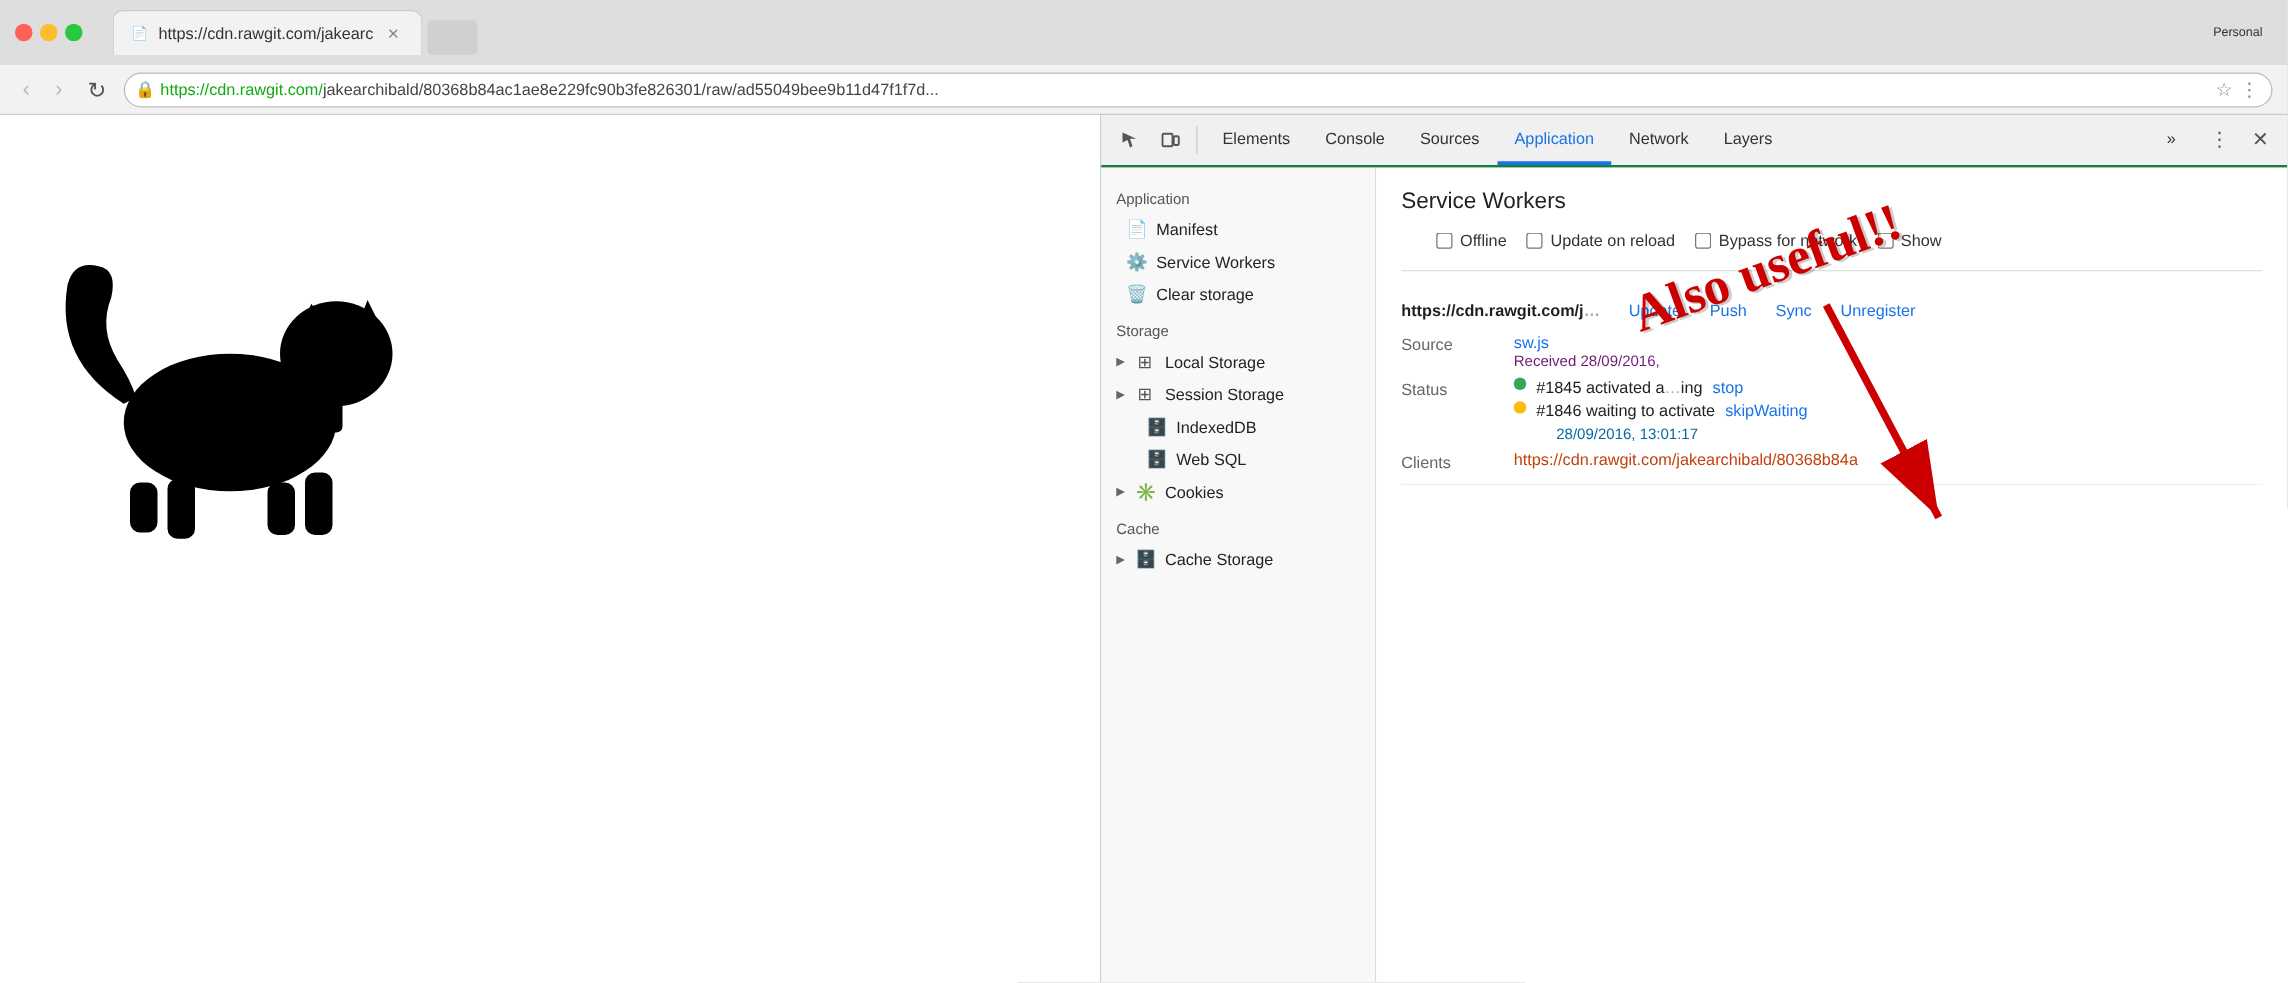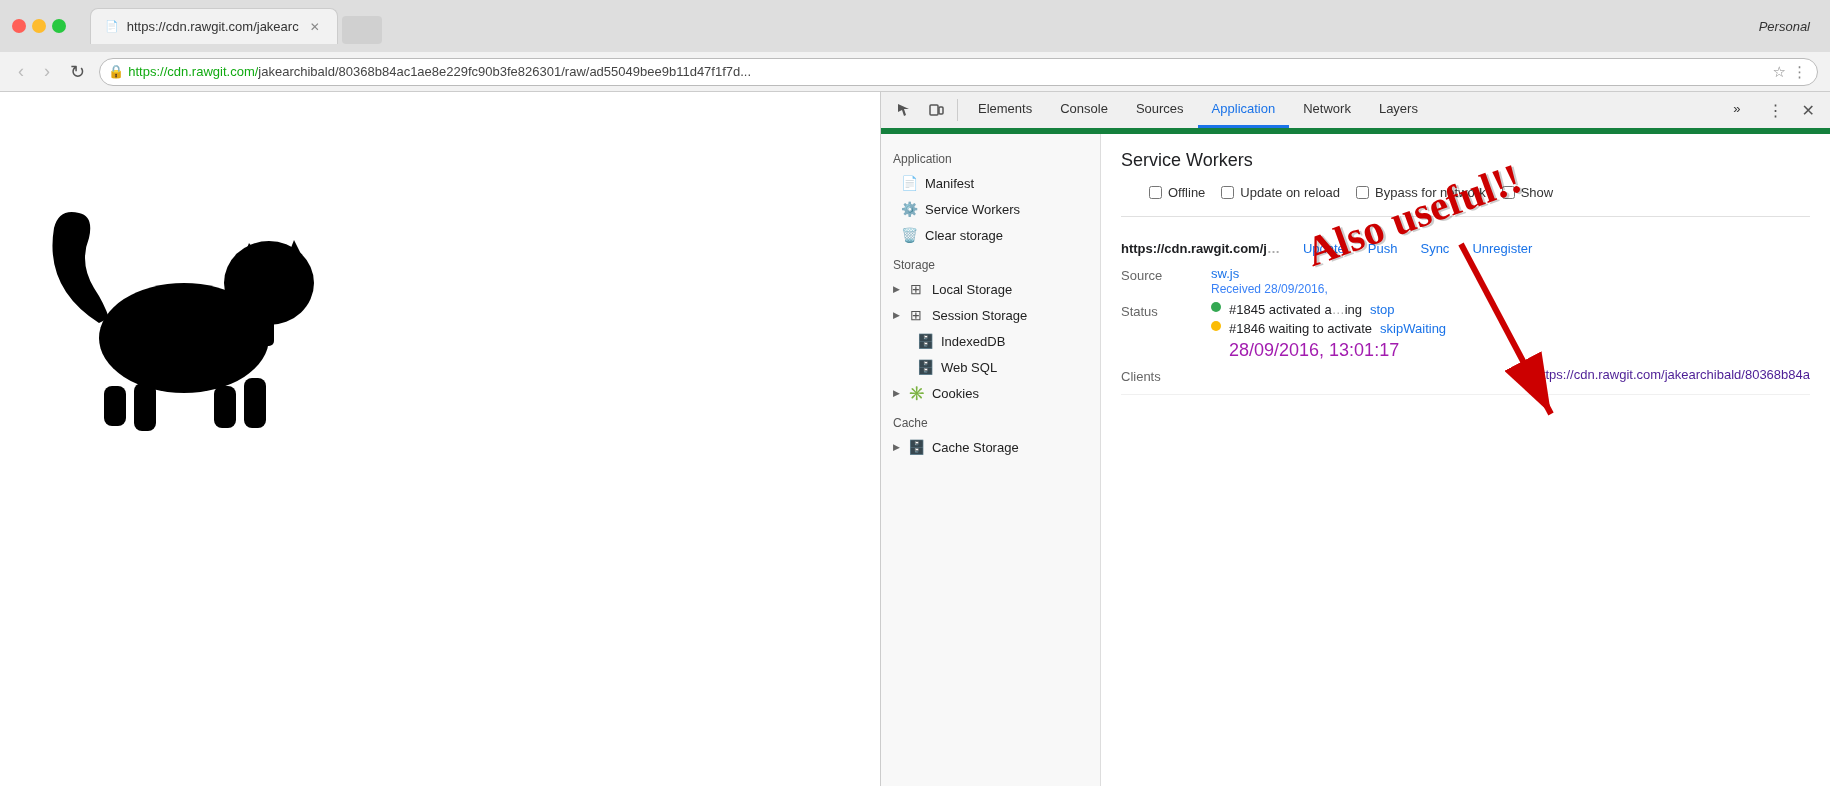--- a/index.html
+++ b/index.html
@@ -15,21 +15,21 @@
     .tl-red { background: #ff5f57; }
     .tl-yellow { background: #febc2e; }
     .tl-green { background: #28c840; }
 
     .tab-bar { display: flex; align-items: flex-end; flex: 1; margin-left: 16px; }
     .tab { background: #f2f2f2; border-radius: 8px 8px 0 0; padding: 8px 14px; display: flex; align-items: center; gap: 8px; font-size: 13px; color: #333; min-width: 220px; max-width: 280px; height: 36px; border: 1px solid #ccc; border-bottom: none; }
     .tab-favicon { font-size: 11px; }
     .tab-title { flex: 1; overflow: hidden; text-overflow: ellipsis; white-space: nowrap; }
     .tab-close { color: #888; font-size: 12px; cursor: pointer; width: 16px; height: 16px; display: flex; align-items: center; justify-content: center; border-radius: 3px; }
     .new-tab-placeholder { width: 40px; height: 28px; background: #d0d0d0; border-radius: 4px; margin-left: 4px; }
-    .profile-area { margin-left: auto; font-size: 13px; color: #333; padding-right: 8px; font-style: italic; }
+    .profile-area { margin-left: auto; font-size: 10px; color: #333; padding-right: 8px; }
 
     
     .address-bar-row { height: 40px; background: #f2f2f2; display: flex; align-items: center; padding: 0 12px; gap: 8px; border-bottom: 1px solid #ccc; }
     .nav-btn { background: none; border: none; font-size: 18px; color: #555; cursor: pointer; padding: 4px 6px; border-radius: 3px; }
     .nav-btn.disabled { color: #bbb; cursor: default; }
     .address-bar { flex: 1; height: 28px; background: white; border: 1px solid #bbb; border-radius: 14px; display: flex; align-items: center; padding: 0 10px 0 8px; font-size: 13px; }
     .address-secure { color: #1a7; font-size: 13px; margin-right: 4px; }
     .address-text { color: #1a1; font-weight: 400; overflow: hidden; text-overflow: ellipsis; white-space: nowrap; }
     .address-text-dark { color: #444; }
     .address-star { color: #888; margin-left: auto; font-size: 15px; }
@@ -42,21 +42,21 @@
     .page-content { flex: 1; background: white; padding: 20px 24px; font-size: 15px; color: #000; position: relative; min-width: 0; }
     .page-intro { line-height: 1.6; }
     .page-link { color: #00e; text-decoration: underline; }
     .cat-svg-container { margin-top: 16px; }
     .cat-silhouette { width: 320px; height: 320px; }
 
     
     .devtools-panel { width: 950px; background: #f8f8f8; display: flex; flex-direction: column; border-left: 1px solid #ccc; }
 
     
-    .devtools-toolbar { height: 42px; background: #f0f0f0; display: flex; align-items: center; padding: 0 8px; border-bottom: 6px solid #15803d; gap: 2px; }
+    .devtools-toolbar { height: 42px; background: #f0f0f0; display: flex; align-items: center; padding: 0 8px; border-bottom: 2px solid #15803d; gap: 2px; }
     .dt-icon-btn { background: none; border: none; color: #555; font-size: 16px; cursor: pointer; padding: 4px 7px; border-radius: 3px; height: 30px; display: flex; align-items: center; }
     .dt-divider { width: 1px; height: 22px; background: #ccc; margin: 0 4px; }
     .dt-tabs { display: flex; align-items: stretch; flex: 1; height: 100%; }
     .dt-tab { padding: 0 14px; font-size: 13px; color: #333; cursor: pointer; display: flex; align-items: center; border-bottom: 3px solid transparent; white-space: nowrap; }
     .dt-tab.active { color: #1a73e8; border-bottom-color: #1a73e8; font-weight: 500; }
     .dt-more { margin-left: auto; }
     .dt-panel-controls { display: flex; align-items: center; gap: 4px; margin-left: 4px; }
 
     
     .devtools-body { display: flex; flex: 1; overflow: hidden; }
@@ -79,30 +79,30 @@
     .sw-divider { height: 1px; background: #e0e0e0; margin-bottom: 14px; }
 
     .sw-entry { padding: 10px 0; border-bottom: 1px solid #f0f0f0; }
     .sw-url-row { display: flex; align-items: center; gap: 23px; margin-bottom: 10px; }
     .sw-url { font-weight: 600; font-size: 13px; color: #202124; }
     .sw-action-link { color: #1a73e8; text-decoration: none; font-size: 13px; cursor: pointer; }
     .sw-details { display: grid; grid-template-columns: 90px 1fr; gap: 6px 0; }
     .sw-label { color: #666; font-size: 13px; padding-top: 2px; }
     .sw-value { font-size: 13px; color: #202124; }
     .sw-file-link { color: #1a73e8; text-decoration: none; }
-    .sw-received { color: #3b82f6; font-size: 12px; }
+    .sw-received { color: #701a75; font-size: 12px; }
     .status-row { display: flex; flex-direction: column; gap: 4px; }
     .status-line { display: flex; gap: 8px; }
     .status-dot { width: 10px; height: 10px; border-radius: 50%; flex-shrink: 0; }
     .status-dot.green { background: #34a853; }
     .status-dot.yellow { background: #fbbc04; }
     .status-text { color: #202124; font-size: 13px; }
-    .status-timestamp { color: #a21caf; font-size: 18px; margin-left: 18px; }
-
-    .sw-clients { font-size: 13px; color: #4c1d95; word-break: break-all; text-align: right; }
+    .status-timestamp { color: #0369a1; font-size: 12px; margin-left: 34px; }
+
+    .sw-clients { font-size: 13px; color: #c2410c; word-break: break-all; }
 
     
     .annotation-overlay { position: absolute; top: 0; left: 0; right: 0; bottom: 0; pointer-events: none; z-index: 10; }
     .annotation-text { position: absolute; font-family: 'Comic Sans MS', cursive, fantasy; font-size: 42px; font-weight: 900; color: #cc0000; transform: rotate(-20deg); text-shadow: 2px 2px 0 rgba(0,0,0,0.2); top: 60px; left: 200px; line-height: 1; }
 
     
     .arrow-svg { position: absolute; top: 80px; left: 220px; width: 280px; height: 280px; }
   </style>
 </head>
 <body>

